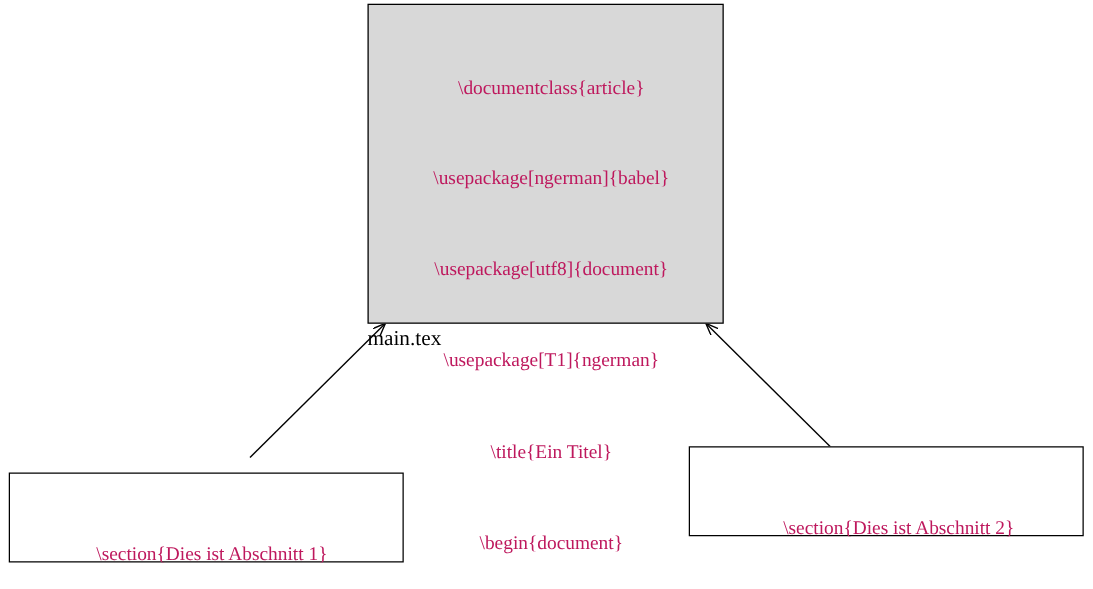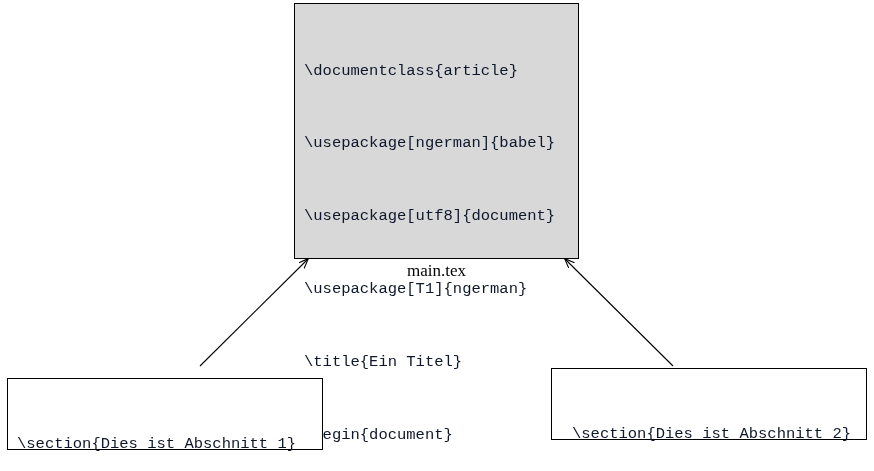--- a/index.html
+++ b/index.html
@@ -12,61 +12,61 @@
     width: 874px;
     height: 471px;
     background: #ffffff;
     overflow: hidden;
     font-family: "Liberation Serif", serif;
   }
   .code-box {
     position: absolute;
     box-sizing: border-box;
     border: 1px solid #000000;
-    font-family: Liberation Mono, monospace;
+    font-family: Liberation Serif, serif;
     font-size: 15.5px;
     line-height: 24.3px;
-    color: #0f172a;
+    color: #be185d;
     white-space: pre;
     letter-spacing: 0px;
+    text-align: center;
   }
   #main-box {
     left: 294px;
     top: 3px;
     width: 285px;
     height: 256px;
     background: #d8d8d8;
     padding: 6px 0 0 9px;
   }
   #part1-box {
     left: 7px;
     top: 378px;
     width: 316px;
     height: 72px;
     background: #ffffff;
     padding: 4px 0 0 9px;
   }
   #part2-box {
     left: 551px;
-    top: 368px;
+    top: 357px;
     width: 316px;
     height: 72px;
     background: #ffffff;
     padding: 4px 0 0 20px;
   }
   .code-line {
     display: block;
     height: 24.3px;
   }
   .caption {
     position: absolute;
     font-family: "Liberation Serif", serif;
     font-size: 17px;
     color: #000000;
-    text-align: center;
     white-space: nowrap;
   }
   #main-caption {
     left: 294px;
     top: 261px;
     width: 285px;
   }
   #part1-caption {
     left: 7px;
     top: 442px;

